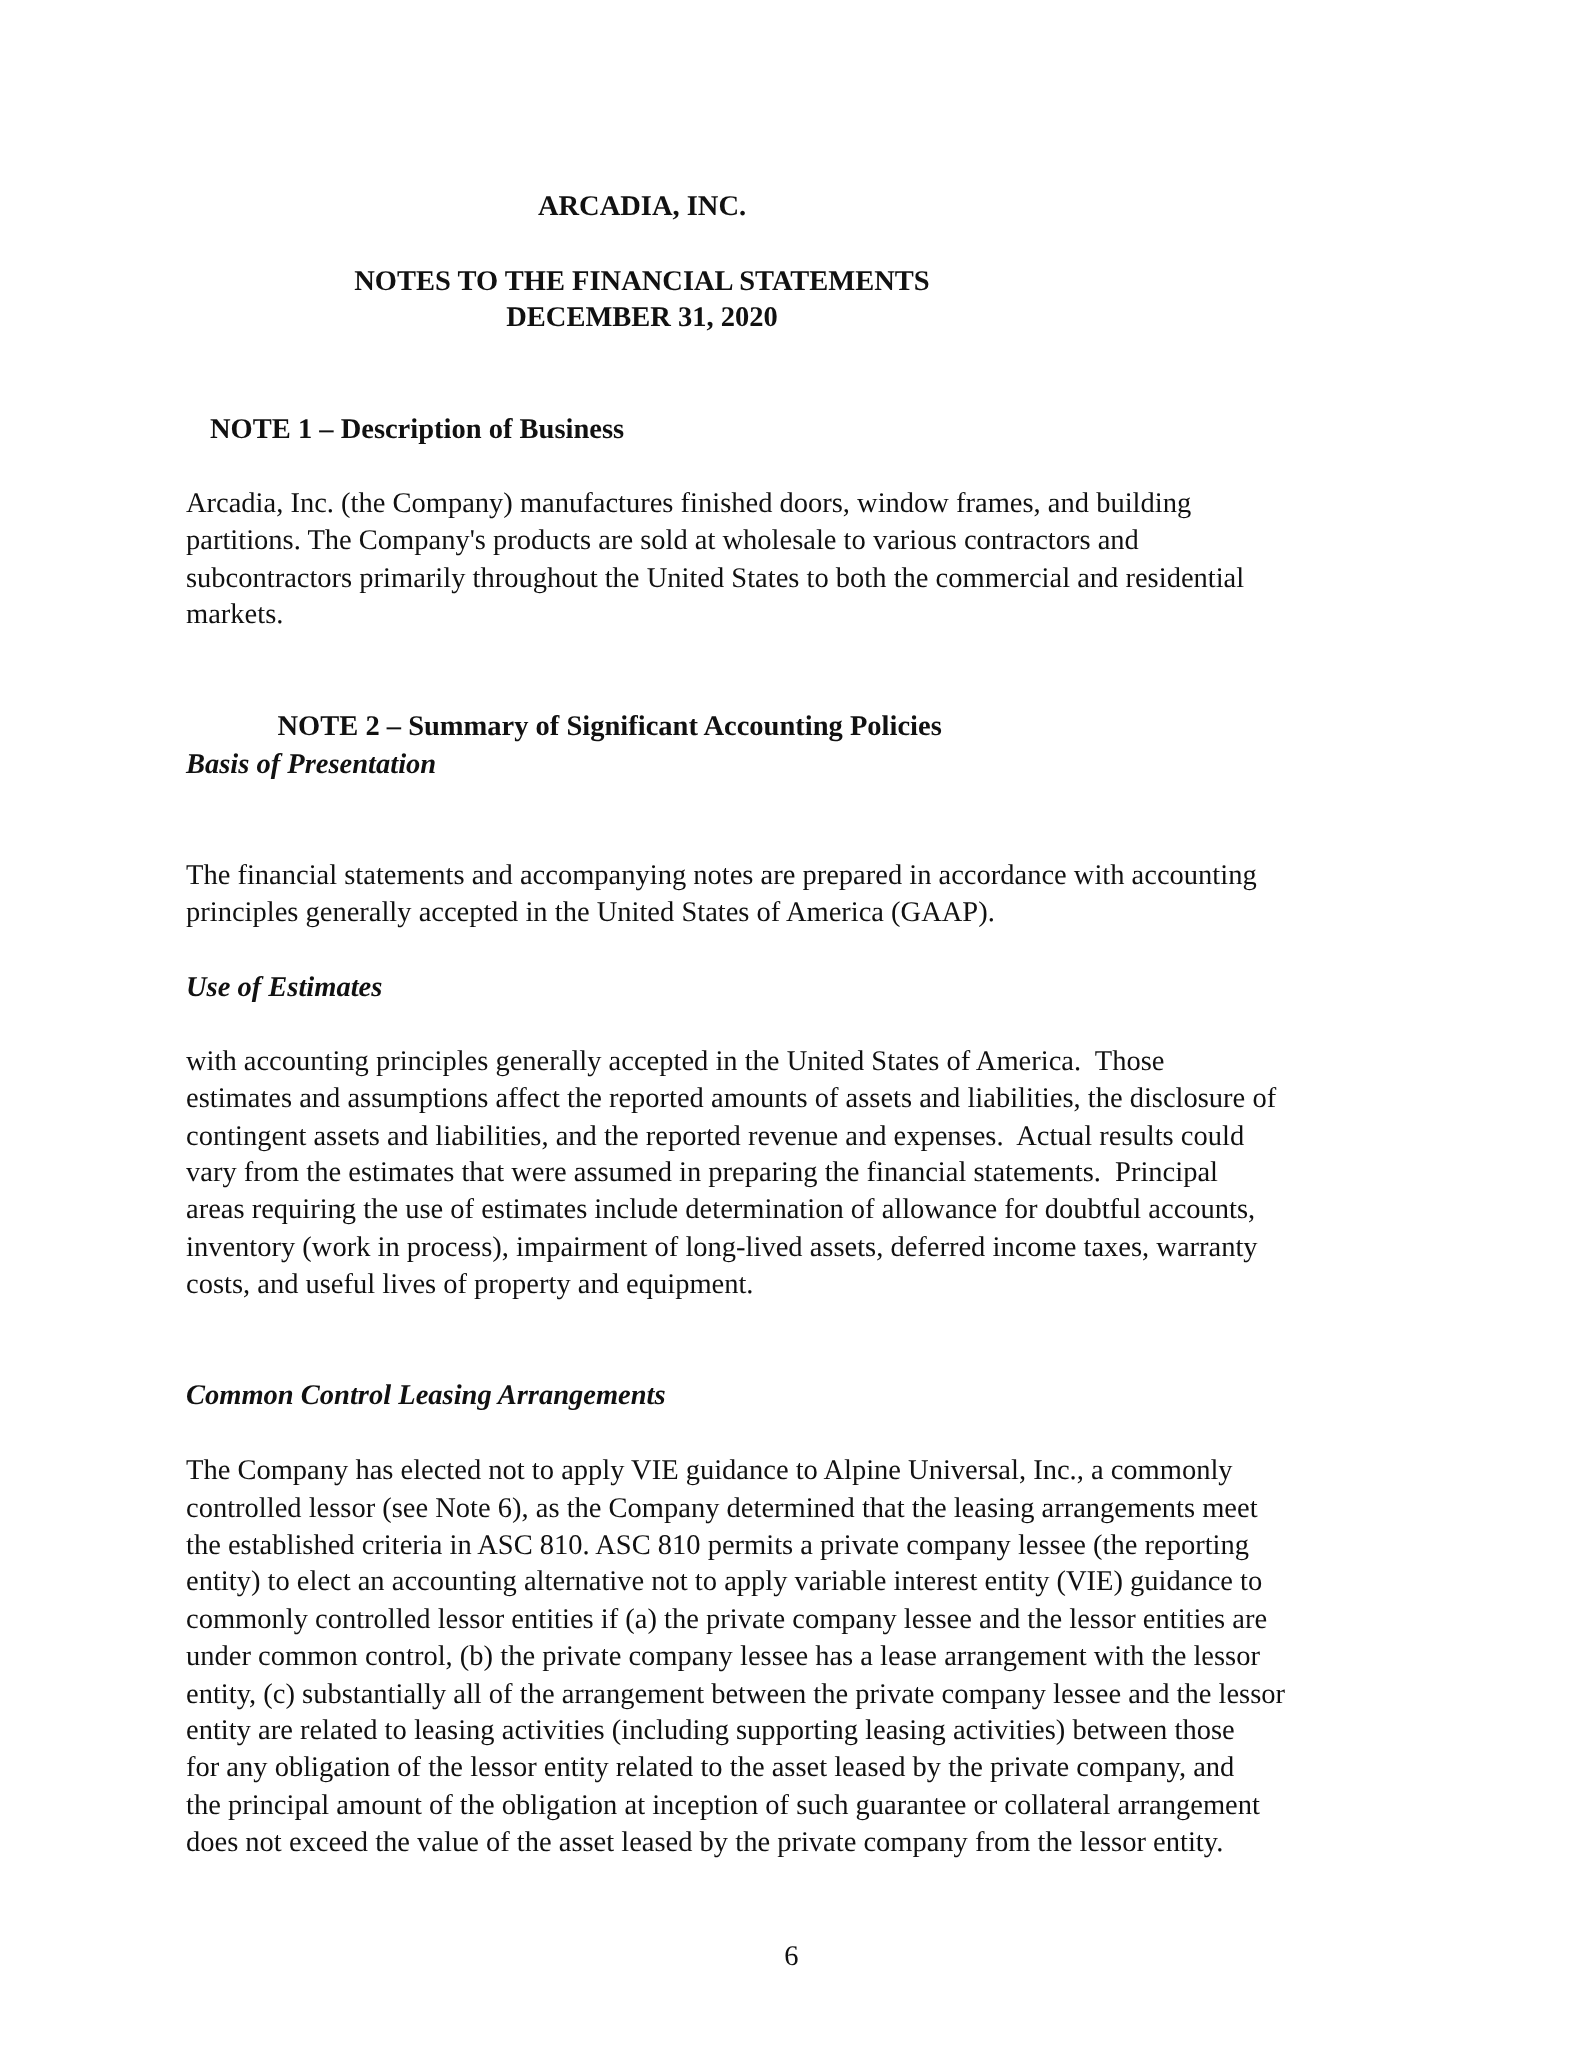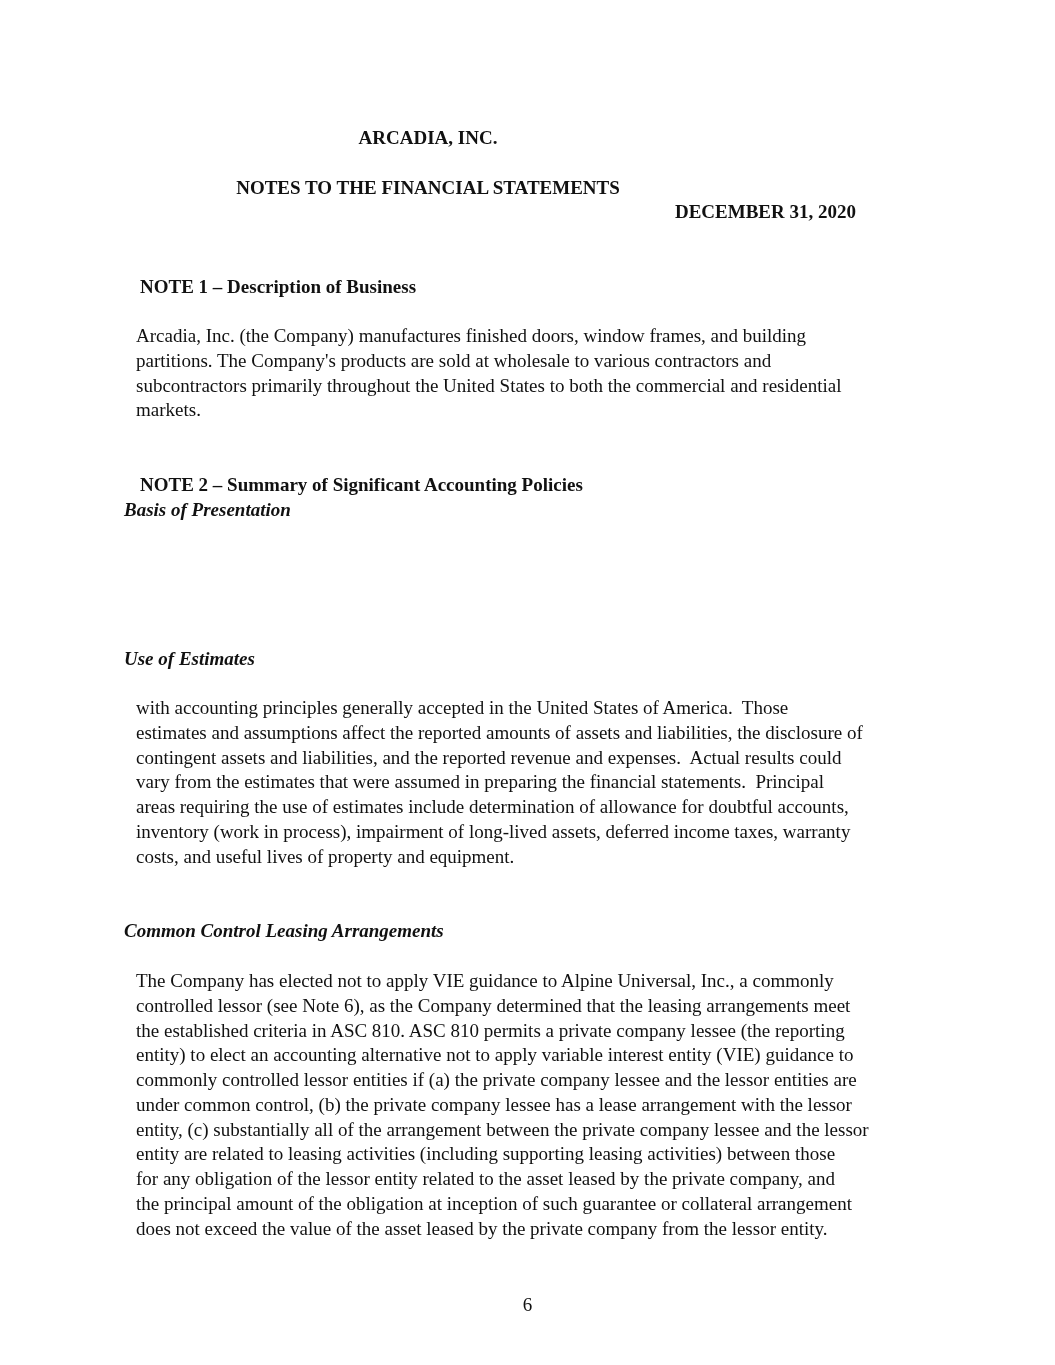--- a/index.html
+++ b/index.html
@@ -46,21 +46,20 @@
       font-style: italic;
       font-size: 19px;
       line-height: 24px;
       white-space: nowrap;
     }
     .para {
       position: absolute;
       left: 124px;
       width: 820px;
       font-size: 19px;
-      margin-left: 12px;
     }
     .para .line {
       display: block;
       height: 24.75px;
       line-height: 24px;
       white-space: pre;
     }
     .page-number {
       position: absolute;
       left: 0;
@@ -71,33 +70,37 @@
       line-height: 24px;
     }
   </style>
 </head>
 <body>
 
 <div class="page">
 
   <div class="center" style="top:126px;">ARCADIA, INC.</div>
   <div class="center" style="top:176px;">NOTES TO THE FINANCIAL STATEMENTS</div>
-  <div class="center" style="top:200px;text-align:right;">DECEMBER 31, 2020</div>
+  <div class="center" style="top:200px;">DECEMBER 31, 2020</div>
 
   <div class="heading" style="top:275px;">NOTE 1 – Description of Business</div>
   <div class="para" style="top:324px;">
     <span class="line">Arcadia, Inc. (the Company) manufactures finished doors, window frames, and building</span>
     <span class="line">partitions. The Company's products are sold at wholesale to various contractors and</span>
     <span class="line">subcontractors primarily throughout the United States to both the commercial and residential</span>
     <span class="line">markets.</span>
   </div>
 
-  <div class="heading" style="top:473px;">NOTE 2 – Summary of Significant Accounting Policies</div>
+  <div class="heading" style="top:473px;margin-left:45px;">NOTE 2 – Summary of Significant Accounting Policies</div>
 
   <div class="subheading" style="top:498px;">Basis of Presentation</div>
+  <div class="para" style="top:572px;">
+    <span class="line">The financial statements and accompanying notes are prepared in accordance with accounting</span>
+    <span class="line">principles generally accepted in the United States of America (GAAP).</span>
+  </div>
 
   <div class="subheading" style="top:647px;">Use of Estimates</div>
   <div class="para" style="top:696px;">
     <span class="line">with accounting principles generally accepted in the United States of America.  Those</span>
     <span class="line">estimates and assumptions affect the reported amounts of assets and liabilities, the disclosure of</span>
     <span class="line">contingent assets and liabilities, and the reported revenue and expenses.  Actual results could</span>
     <span class="line">vary from the estimates that were assumed in preparing the financial statements.  Principal</span>
     <span class="line">areas requiring the use of estimates include determination of allowance for doubtful accounts,</span>
     <span class="line">inventory (work in process), impairment of long-lived assets, deferred income taxes, warranty</span>
     <span class="line">costs, and useful lives of property and equipment.</span>

